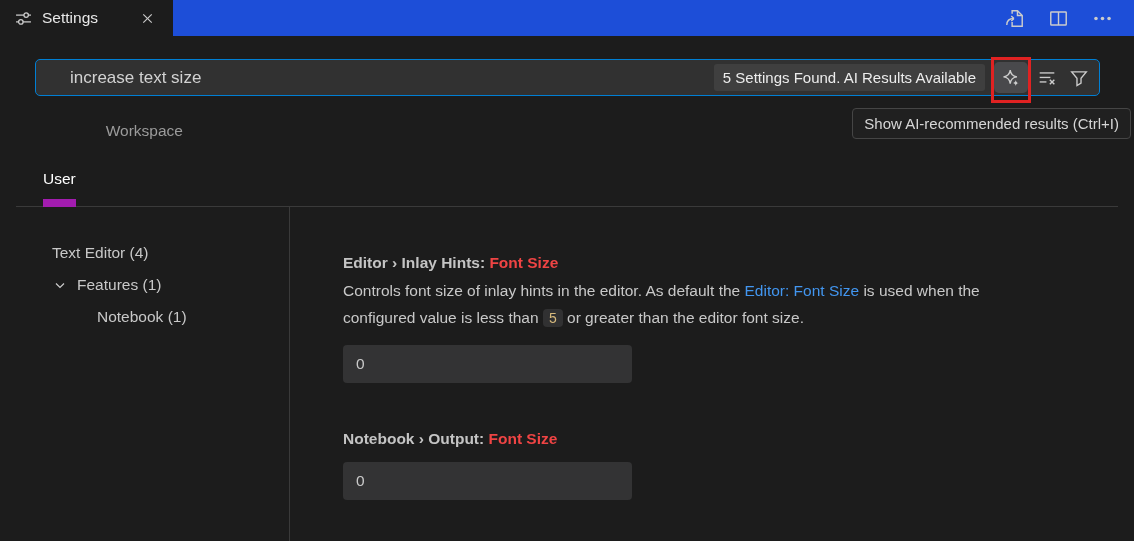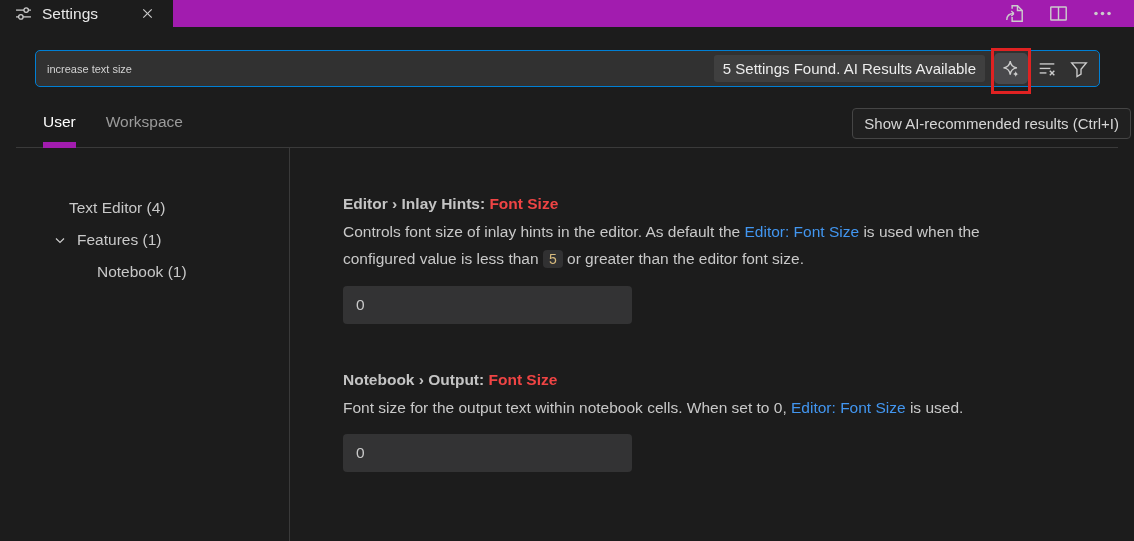--- a/index.html
+++ b/index.html
@@ -4,38 +4,39 @@
 <style>
   * { margin:0; padding:0; box-sizing:border-box; }
   html,body { background:#111; }
   .page {
     position:relative; width:1134px; height:541px; overflow:hidden;
     background:#1c1c1c; color:#cccccc;
     font-family:"Liberation Sans", sans-serif;
     display:flex; flex-direction:column;
   }
   
-  .tabbar { height:27px; background:#a21caf; display:flex; align-items:stretch; flex-shrink:0; }
+  .tabbar { height:36px; background:#1d4ed8; display:flex; align-items:stretch; flex-shrink:0; }
   .tab { width:173px; background:#1c1c1c; display:flex; align-items:center; padding:0 15px; cursor:pointer; }
   .tab-icon { display:flex; margin-right:10px; }
   .tab-label { font-size:15.5px; color:#e8e8e8; }
   .tab-close { margin-left:auto; display:flex; padding:3px; border-radius:4px; cursor:pointer; }
   .editor-actions { margin-left:auto; display:flex; align-items:center; gap:21px; padding-right:20px; }
   .action-btn { display:flex; cursor:pointer; padding:2px; border-radius:4px; }
   svg.ic { stroke:#cccccc; fill:none; stroke-width:1.2; }
   
   .searchbox {
     margin:23px 34px 0 35px; height:37px; flex-shrink:0;
     background:#313131; border:1px solid var(--focus,#007fd4); border-radius:5px;
     display:flex; align-items:center;
   }
   .search-input {
     flex:1; background:transparent; border:none; outline:none;
-    color:#d2d2d2; font-size:11px; padding:0 8px 0 11px;
+    color:#d2d2d2; font-size:17px; padding:0 8px 0 11px;
     font-family:"Liberation Sans", sans-serif;
+    margin-left:23px;
   }
   .search-controls { display:flex; align-items:center; gap:5px; padding-right:7px; }
   .result-badge {
     background:#3f3f3f; color:#ececec; font-size:15px; line-height:1;
     padding:6px 9px; border-radius:3px; white-space:nowrap; margin-right:4px;
   }
   .icon-btn { width:27px; height:27px; display:flex; align-items:center; justify-content:center; border-radius:5px; cursor:pointer; }
   .ai-btn { width:34px; height:31px; background:#49494c; position:relative; }
   .annotation {
     position:absolute; left:-3px; right:-3px; top:-5px; bottom:-10px;
@@ -47,26 +48,26 @@
     background:#202020; border:1px solid #454545; border-radius:4px;
     padding:6px 11px; font-size:15px; color:#d6d6d6; white-space:nowrap;
   }
   
   .scope-row {
     margin:26px 16px 0 16px; flex-shrink:0;
     border-bottom:1px solid #3a3a3a;
     display:flex; gap:30px; padding-left:27px;
   }
   .scope-tab { font-size:15.5px; padding-bottom:11px; cursor:pointer; color:#9b9b9b; }
-  .scope-tab.active { color:#ffffff; border-bottom:6px solid #a21caf; margin-bottom:-1px; }
+  .scope-tab.active { color:#ffffff; border-bottom:8px solid #a21caf; margin-bottom:-1px;margin-top:48px; }
   
   .body-area { display:flex; flex:1; min-height:0; }
   .toc { width:290px; flex-shrink:0; border-right:1px solid #3a3a3a; padding-top:30px; }
   .toc-row { height:32px; display:flex; align-items:center; font-size:15.5px; color:#c8c8c8; cursor:pointer; }
-  .toc-indent-1 { padding-left:69px;margin-top:14px; }
+  .toc-indent-1 { padding-left:52px; }
   .toc-chev { padding-left:52px; }
   .toc-chev .chev { display:flex; margin-right:9px; }
   .toc-indent-2 { padding-left:97px; }
   .settings-list { padding:46px 0 0 53px; }
   .setting-title { font-size:15.5px; line-height:20px; }
   .setting-cat { color:#c4c4c4; font-weight:600; }
   .setting-name { color:#ef4444; font-weight:700; }
   .setting-desc { margin-top:4px; width:708px; font-size:15.5px; line-height:27px; color:#c8c8c8; }
   .desc-link { color:var(--link,#4296f0); cursor:pointer; }
   .desc-code {
@@ -191,22 +192,19 @@
         <div class="setting-desc">
           <span>Controls font size of inlay hints in the editor. As default the </span><span class="desc-link">Editor: Font Size</span><span> is used when the configured value is less than </span><span class="desc-code">5</span><span> or greater than the editor font size.</span>
         </div>
         <input class="val-input" type="text" value="0" style="">
       </div>
 
       <div class="setting-block">
         <div class="setting-title">
           <span class="setting-cat">Notebook › Output: </span><span class="setting-name">Font Size</span>
         </div>
-        <div class="setting-desc">
-          <span>Font size for the output text within notebook cells. When set to 0, </span><span class="desc-link">Editor: Font Size</span><span> is used.</span>
-        </div>
         <input class="val-input" type="text" value="0" style="">
       </div>
 
     </div>
   </div>
 
 </div>
 
 </body></html>

